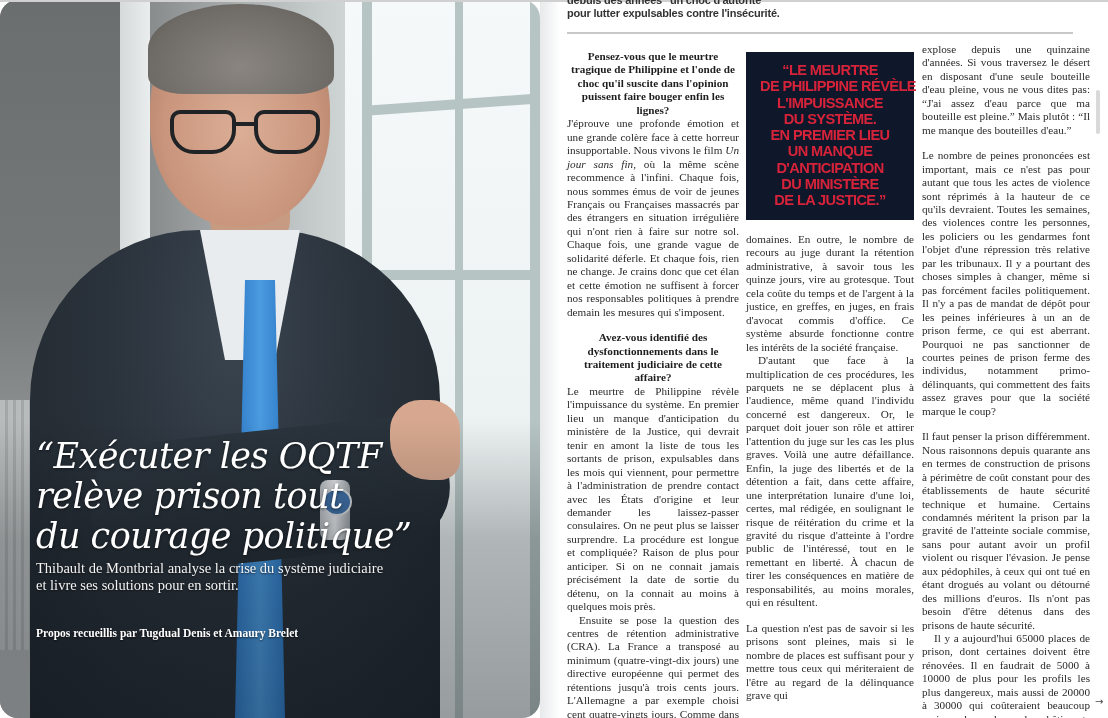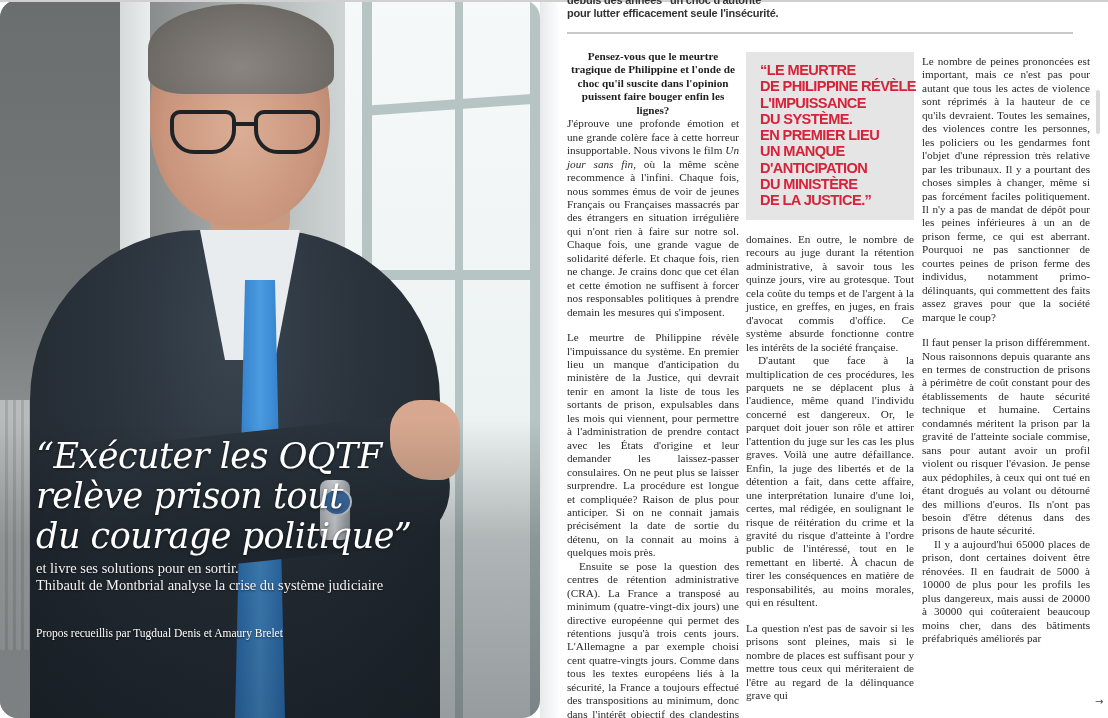--- a/index.html
+++ b/index.html
@@ -57,21 +57,21 @@
     background: linear-gradient(180deg, rgba(0,0,0,0) 0%, rgba(10,15,20,.25) 40%, rgba(10,15,20,.35) 100%); }
 
   .headline { position: absolute; left: 36px; top: 436px; width: 430px;
     font-family: "DejaVu Serif", "Liberation Serif", serif; font-style: italic; font-size: 35px; line-height: 40px;
     color: #ffffff; letter-spacing: -0.5px; text-shadow: 0 1px 3px rgba(0,0,0,.55); }
   .headline div { white-space: nowrap; }
   .standfirst { position: absolute; left: 36px; top: 560px; width: 460px;
     font-family: "Liberation Serif", serif; font-size: 14.5px; line-height: 17px; color: #f3f3f3;
     text-shadow: 0 1px 2px rgba(0,0,0,.6); }
   .standfirst div { white-space: nowrap; }
-  .credit { position: absolute; left: 36px; top: 627px; font-family: "Liberation Serif", serif; font-weight: normal;
+  .credit { position: absolute; left: 36px; top: 627px; font-family: "Liberation Serif", serif; font-weight: bold;
     font-size: 11.5px; color: #ffffff; text-shadow: 0 1px 2px rgba(0,0,0,.6); white-space: nowrap; }
 
   .gutter { position: absolute; left: 540px; top: 0; width: 20px; height: 718px; background: linear-gradient(90deg, #e7e9ea, #ffffff); }
   .top-rule { position: absolute; left: 0; top: 0; width: 1108px; height: 2px; background: #d0d0d0; }
 
   
   .kicker { position: absolute; left: 567px; top: 0; width: 500px; font-family: "Liberation Sans", "DejaVu Sans", sans-serif;
     font-weight: bold; font-size: 11px; line-height: 13px; color: #333; letter-spacing: -0.2px; }
   .kicker .cut { height: 7px; overflow: hidden; display: block; line-height: 7px; position: relative; top: -3px; }
   .kicker-rule { position: absolute; left: 567px; top: 32px; width: 506px; height: 2px; background: #c8c8c8; }
@@ -79,21 +79,21 @@
   .col { position: absolute; font-family: "Liberation Serif", "DejaVu Serif", serif; font-size: 11.2px; line-height: 13.45px;
     color: #2a2a2a; text-align: justify; }
   .col .q { font-weight: bold; color: #1e1e1e; text-align: center; }
   .col p { margin: 0; }
   .col .ind { text-indent: 12px; }
   .col .gap { height: 12px; }
   .col1 { left: 567px; top: 50px; width: 172px; }
   .col2 { left: 746px; top: 233px; width: 168px; }
   .col3 { left: 922px; top: 43px; width: 168px; }
 
-  .pullquote { position: absolute; left: 746px; top: 52px; width: 168px; height: 168px; background: #e5e5e5; padding: 10px 14px; }
+  .pullquote { position: absolute; left: 746px; top: 52px; width: 168px; height: 168px; background: #0f172a; padding: 10px 14px; text-align: center; }
   .pullquote div { font-family: "Liberation Sans", "DejaVu Sans", sans-serif; font-weight: bold; font-size: 14.6px; line-height: 16.3px;
     color: #d7233a; text-transform: uppercase; letter-spacing: -0.6px; white-space: nowrap; }
 
   .end-arrow { position: absolute; left: 1095px; top: 696px; font-family: "DejaVu Sans", sans-serif; font-size: 10px; color: #444; }
   .scroll-mark { position: absolute; left: 1096px; top: 90px; width: 4px; height: 44px; background: #d9d9d9; border-radius: 2px; }
 </style>
 </head>
 <body>
 
 <div class="photo-page">
@@ -124,39 +124,40 @@
     <div class="watch"></div>
   </div>
   <div class="photo-shade"></div>
 
   <div class="headline">
     <div>“Exécuter les OQTF</div>
     <div>relève prison tout</div>
     <div>du courage politique”</div>
   </div>
   <div class="standfirst">
+    <div>Thibault de Montbrial analyse la crise du système judiciaire</div>
     <div>et livre ses solutions pour en sortir.</div>
-    <div>Thibault de Montbrial analyse la crise du système judiciaire</div>
   </div>
   <div class="credit">Propos recueillis par Tugdual Denis et Amaury Brelet</div>
 </div>
 
 <div class="gutter"></div>
 <div class="top-rule"></div>
 
 <div class="kicker">
   <span class="cut">depuis des années "un choc d'autorité"</span>
-  <span>pour lutter efficacement seule l'insécurité.</span>
+  <span>pour lutter expulsables contre l'insécurité.</span>
 </div>
 <div class="kicker-rule"></div>
 
 <div class="col col1">
   <p class="q">Pensez-vous que le meurtre tragique de Philippine et l'onde de choc qu'il suscite dans l'opinion puissent faire bouger enfin les lignes?</p>
   <p><span>J'éprouve une profonde émotion et une grande colère face à cette horreur insupportable. Nous vivons le film </span><i>Un jour sans fin</i><span>, où la même scène recommence à l'infini. Chaque fois, nous sommes émus de voir de jeunes Français ou Françaises massacrés par des étrangers en situation irrégulière qui n'ont rien à faire sur notre sol. Chaque fois, une grande vague de solidarité déferle. Et chaque fois, rien ne change. Je crains donc que cet élan et cette émotion ne suffisent à forcer nos responsables politiques à prendre demain les mesures qui s'imposent.</span></p>
   <div class="gap"></div>
+  <p class="q">Avez-vous identifié des dysfonctionnements dans le traitement judiciaire de cette affaire?</p>
   <p>Le meurtre de Philippine révèle l'impuissance du système. En premier lieu un manque d'anticipation du ministère de la Justice, qui devrait tenir en amont la liste de tous les sortants de prison, expulsables dans les mois qui viennent, pour permettre à l'administration de prendre contact avec les États d'origine et leur demander les laissez-passer consulaires. On ne peut plus se laisser surprendre. La procédure est longue et compliquée? Raison de plus pour anticiper. Si on ne connait jamais précisément la date de sortie du détenu, on la connait au moins à quelques mois près.</p>
   <p class="ind">Ensuite se pose la question des centres de rétention administrative (CRA). La France a transposé au minimum (quatre-vingt-dix jours) une directive européenne qui permet des rétentions jusqu'à trois cents jours. L'Allemagne a par exemple choisi cent quatre-vingts jours. Comme dans tous les textes européens liés à la sécurité, la France a toujours effectué des transpositions au minimum, donc dans l'intérêt objectif des clandestins ou des délinquants. C'est vrai dans tous les</p>
 </div>
 
 <div class="pullquote">
   <div>“Le meurtre</div>
   <div>de Philippine révèle</div>
   <div>l'impuissance</div>
   <div>du système.</div>
   <div>En premier lieu</div>
@@ -167,20 +168,21 @@
 </div>
 
 <div class="col col2">
   <p>domaines. En outre, le nombre de recours au juge durant la rétention administrative, à savoir tous les quinze jours, vire au grotesque. Tout cela coûte du temps et de l'argent à la justice, en greffes, en juges, en frais d'avocat commis d'office. Ce système absurde fonctionne contre les intérêts de la société française.</p>
   <p class="ind">D'autant que face à la multiplication de ces procédures, les parquets ne se déplacent plus à l'audience, même quand l'individu concerné est dangereux. Or, le parquet doit jouer son rôle et attirer l'attention du juge sur les cas les plus graves. Voilà une autre défaillance. Enfin, la juge des libertés et de la détention a fait, dans cette affaire, une interprétation lunaire d'une loi, certes, mal rédigée, en soulignant le risque de réitération du crime et la gravité du risque d'atteinte à l'ordre public de l'intéressé, tout en le remettant en liberté. À chacun de tirer les conséquences en matière de responsabilités, au moins morales, qui en résultent.</p>
   <div class="gap"></div>
   <p>La question n'est pas de savoir si les prisons sont pleines, mais si le nombre de places est suffisant pour y mettre tous ceux qui mériteraient de l'être au regard de la délinquance grave qui</p>
 </div>
 
 <div class="col col3">
+  <p>explose depuis une quinzaine d'années. Si vous traversez le désert en disposant d'une seule bouteille d'eau pleine, vous ne vous dites pas: “J'ai assez d'eau parce que ma bouteille est pleine.” Mais plutôt : “Il me manque des bouteilles d'eau.”</p>
   <div class="gap"></div>
   <p>Le nombre de peines prononcées est important, mais ce n'est pas pour autant que tous les actes de violence sont réprimés à la hauteur de ce qu'ils devraient. Toutes les semaines, des violences contre les personnes, les policiers ou les gendarmes font l'objet d'une répression très relative par les tribunaux. Il y a pourtant des choses simples à changer, même si pas forcément faciles politiquement. Il n'y a pas de mandat de dépôt pour les peines inférieures à un an de prison ferme, ce qui est aberrant. Pourquoi ne pas sanctionner de courtes peines de prison ferme des individus, notamment primo-délinquants, qui commettent des faits assez graves pour que la société marque le coup?</p>
   <div class="gap"></div>
   <p>Il faut penser la prison différemment. Nous raisonnons depuis quarante ans en termes de construction de prisons à périmètre de coût constant pour des établissements de haute sécurité technique et humaine. Certains condamnés méritent la prison par la gravité de l'atteinte sociale commise, sans pour autant avoir un profil violent ou risquer l'évasion. Je pense aux pédophiles, à ceux qui ont tué en étant drogués au volant ou détourné des millions d'euros. Ils n'ont pas besoin d'être détenus dans des prisons de haute sécurité.</p>
   <p class="ind">Il y a aujourd'hui 65000 places de prison, dont certaines doivent être rénovées. Il en faudrait de 5000 à 10000 de plus pour les profils les plus dangereux, mais aussi de 20000 à 30000 qui coûteraient beaucoup moins cher, dans des bâtiments préfabriqués améliorés par</p>
 </div>
 
 <div class="scroll-mark"></div>
 <div class="end-arrow">→</div>
 

